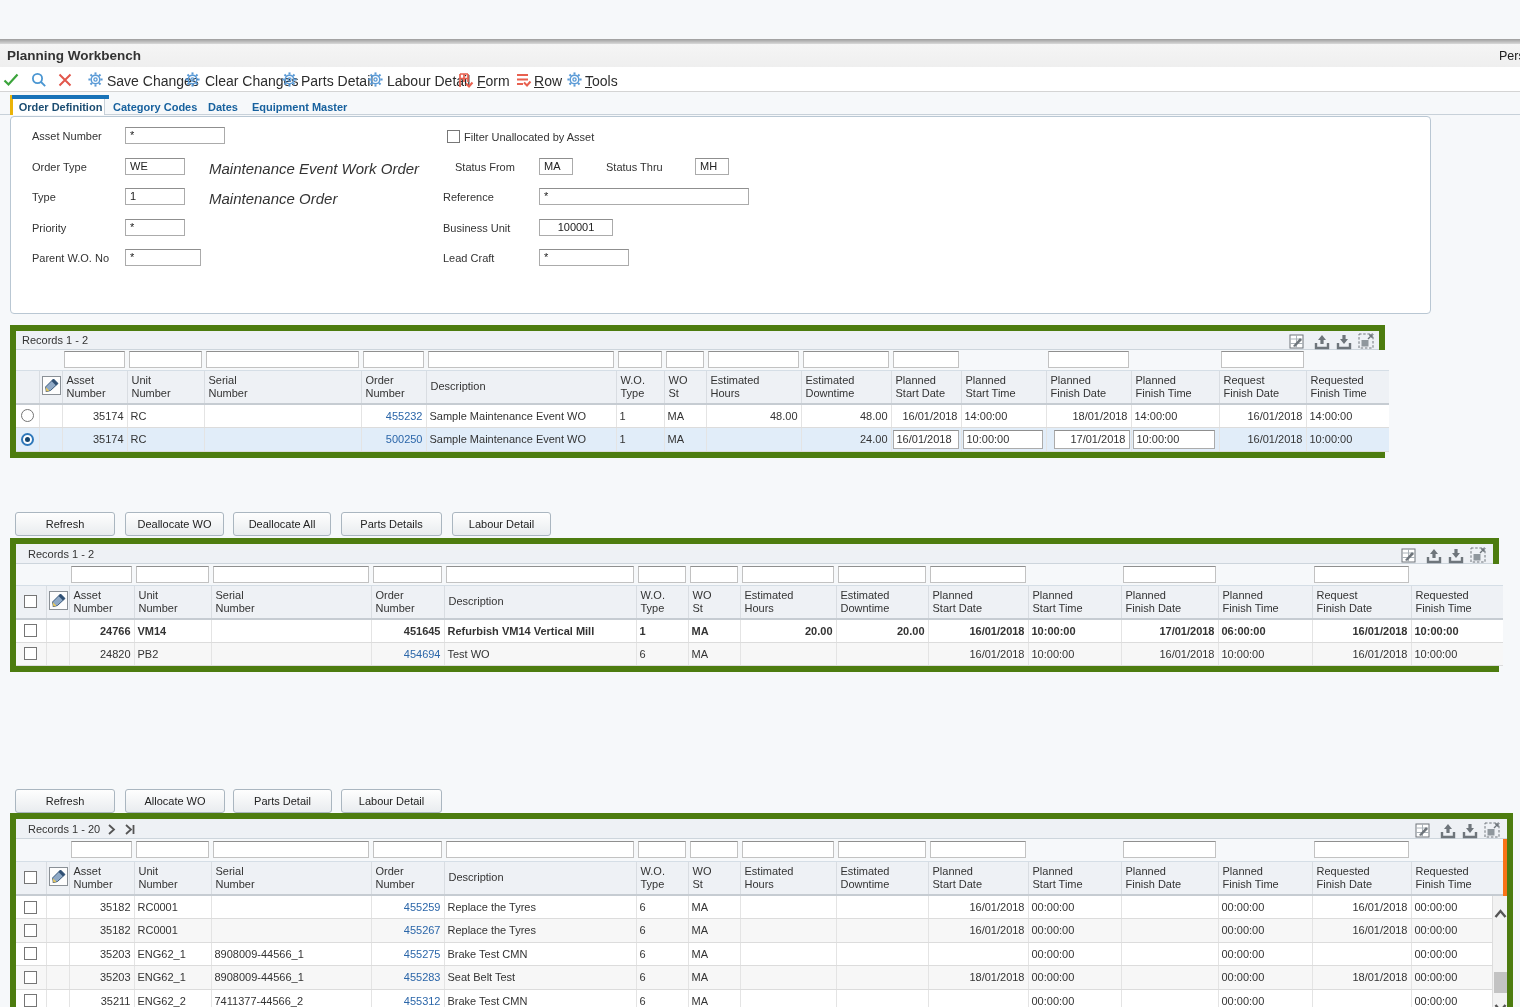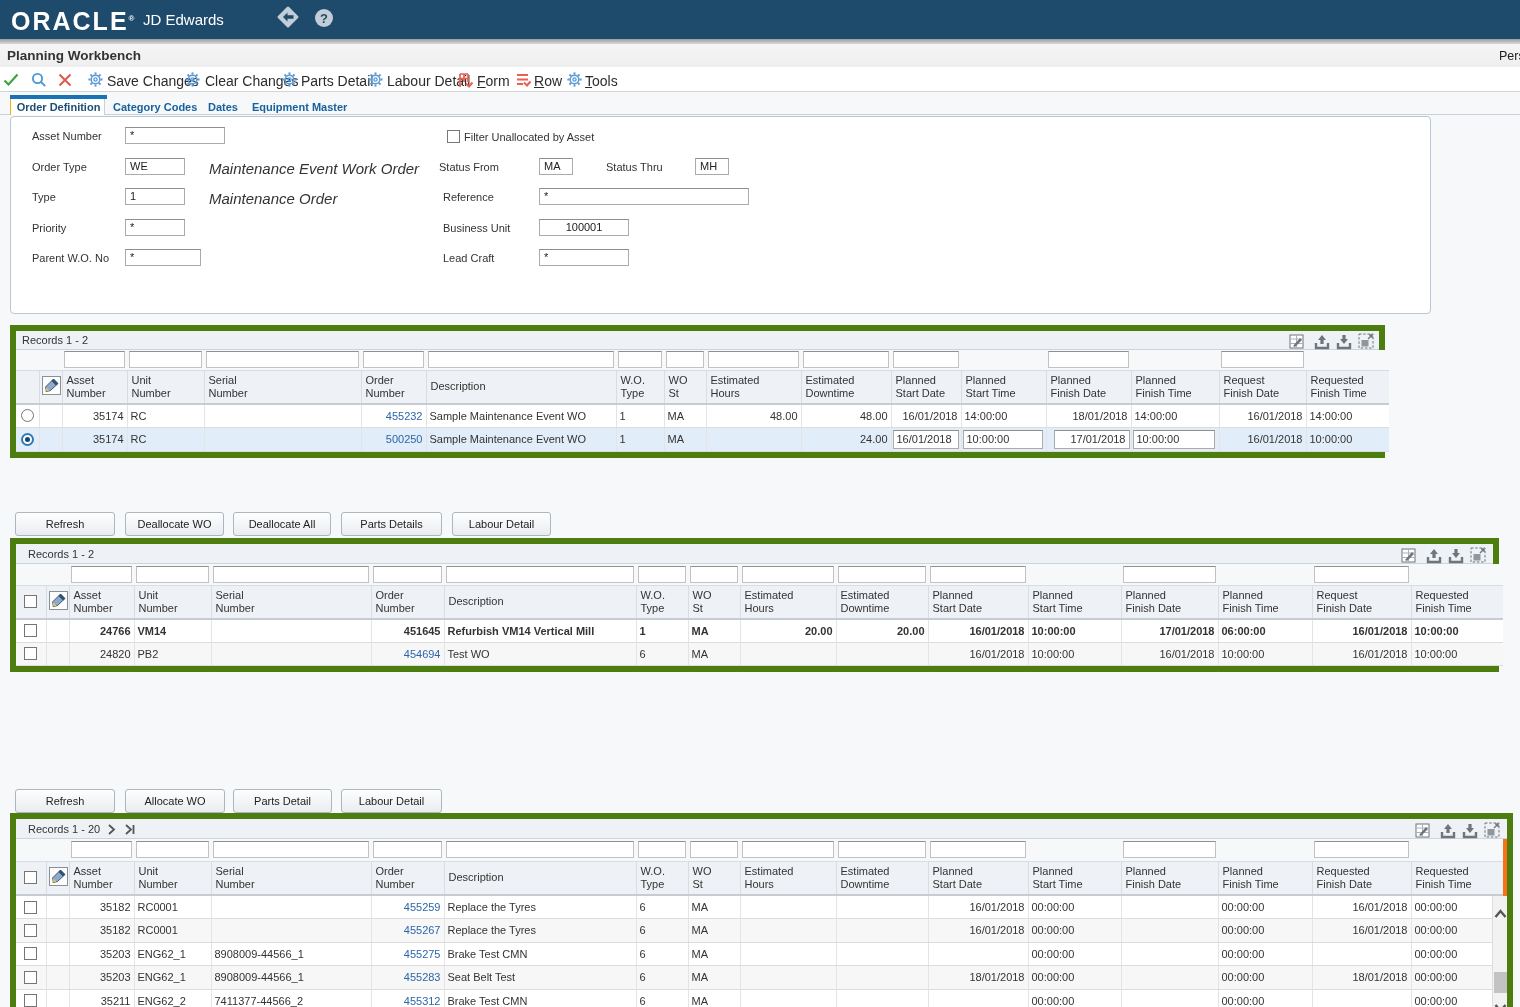--- a/index.html
+++ b/index.html
@@ -17,21 +17,21 @@
 #titlebar { position:absolute; left:0; top:44px; width:1520px; height:38px; background:linear-gradient(#f5f5f5,#ebebeb); border-bottom:1px solid #a8a8a8; }
 #titlebar .t { position:absolute; left:7px; top:4px; font-size:13.5px; font-weight:bold; color:#333; }
 #pers { position:absolute; left:1499px; top:5px; font-size:12.5px; color:#222; }
 
 #toolbar { position:absolute; left:0; top:67px; width:1520px; height:25px; background:#fff; border-bottom:1px solid #d4d4d4; }
 .tbi { position:absolute; top:5px; }
 .tblbl { position:absolute; top:6px; font-size:14px; color:#2c2c2c; }
 .u { text-decoration:underline; }
 
 #tabs { position:absolute; left:0; top:95px; width:1520px; height:20px; border-bottom:1px solid #c8d1d9; background:#f6f8fa; }
-#tab-active { position:absolute; left:10px; top:0; width:95px; height:20px; background:#fff; border-left:1px solid #eab308; border-right:1px solid #c8d1d9; }
+#tab-active { position:absolute; left:10px; top:0; width:95px; height:20px; background:#fff; border-left:3px solid #eab308; border-right:1px solid #c8d1d9; }
 #tab-active .bar { position:absolute; left:-1px; top:0; width:97px; height:4px; background:#1872b8; }
 #tab-active .txt { position:absolute; width:95px; text-align:center; top:6px; font-weight:bold; font-size:11px; color:#1c4d72; }
 .tablink { position:absolute; top:6px; font-weight:bold; font-size:11px; color:#17619e; }
 
 #formpanel { position:absolute; left:10px; top:116px; width:1421px; height:198px; background:#fff; border:1px solid #b9c7d3; border-radius:4px; }
 .flabel { position:absolute; font-size:11px; color:#333; white-space:nowrap; }
 .finput { position:absolute; background:#fff; border:1px solid #ababab; border-top-color:#8f8f8f; font-size:11px; color:#222; line-height:15px; padding-left:4px; white-space:nowrap; height:17px; }
 .fital { position:absolute; font-style:italic; font-size:15px; color:#333; white-space:nowrap; }
 .cb { position:absolute; width:13px; height:13px; background:#fff; border:1px solid #777; }
 
@@ -61,32 +61,20 @@
 .gcb { width:13px; height:13px; border:1px solid #757575; background:#fff; margin:0 auto; }
 .cellinput { display:inline-block; height:19px; background:#fff; border:1px solid #ababab; border-top-color:#8f8f8f; line-height:17px; padding:0 3px; }
 
 .btn { position:absolute; height:24px; background:linear-gradient(#fefefe,#e9ecef); border:1px solid #aab6c0; border-radius:3px; font-size:11px; color:#222; text-align:center; line-height:22px; }
 
 #sbar { position:absolute; width:15px; background:#f2f2f2; border-left:1px solid #ddd; }
 </style>
 </head>
 <body>
 <div id="page">
-  <div id="topbar">
-    <div id="logo">ORACLE<sup>®</sup></div>
-    <div id="jde">JD Edwards</div>
-    <svg class="hicon" width="22" height="22" style="position:absolute;left:277px;top:6px" viewBox="0 0 22 22">
-      <rect x="3.2" y="3.2" width="15.6" height="15.6" rx="1.5" transform="rotate(45 11 11)" fill="#c2cdd8"></rect>
-      <path d="M10.5 6.5 L6 11 L10.5 15.5 L10.5 12.8 L16.5 12.8 L16.5 9.2 L10.5 9.2 Z" fill="#1e4a6b"></path>
-    </svg>
-    <svg class="hicon" width="18" height="18" style="position:absolute;left:315px;top:9px" viewBox="0 0 18 18">
-      <circle cx="9" cy="9" r="9" fill="#c2cdd8"></circle>
-      <text x="9" y="14" text-anchor="middle" font-size="13" font-weight="bold" fill="#1e4a6b">?</text>
-    </svg>
-  </div>
   <div id="graystrip"></div>
   <div id="titlebar">
       <div class="t">Planning Workbench</div>
       <div id="pers">Personalization</div>
     </div>
   <div id="toolbar">
     <svg class="tbi" style="left:3px" width="16" height="16" viewBox="0 0 16 16">
         <path d="M1.5 8.5 L5.5 12.5 L14.5 2.5" fill="none" stroke="#3ba43b" stroke-width="2.2"></path>
       </svg>
     <svg class="tbi" style="left:31px" width="16" height="16" viewBox="0 0 16 16">
@@ -209,28 +197,28 @@
     <div class="fital" style="left:198px;top:43px">Maintenance Event Work Order</div>
     <div class="flabel" style="left:21px;top:74px">Type</div>
     <div class="finput" style="left:114px;top:71px;width:60px">1</div>
     <div class="fital" style="left:198px;top:73px">Maintenance Order</div>
     <div class="flabel" style="left:21px;top:105px">Priority</div>
     <div class="finput" style="left:114px;top:102px;width:60px">*</div>
     <div class="flabel" style="left:21px;top:135px">Parent W.O. No</div>
     <div class="finput" style="left:114px;top:132px;width:76px">*</div>
     <div class="cb" style="left:436px;top:13px"></div>
     <div class="flabel" style="left:453px;top:14px">Filter Unallocated by Asset</div>
-    <div class="flabel" style="left:428px;top:44px">Status From</div>
+    <div class="flabel" style="left:444px;top:44px">Status From</div>
     <div class="finput" style="left:528px;top:41px;width:34px">MA</div>
     <div class="flabel" style="left:595px;top:44px">Status Thru</div>
     <div class="finput" style="left:684px;top:41px;width:34px">MH</div>
     <div class="flabel" style="left:432px;top:74px">Reference</div>
     <div class="finput" style="left:528px;top:71px;width:210px">*</div>
     <div class="flabel" style="left:432px;top:105px">Business Unit</div>
-    <div class="finput" style="left:528px;top:102px;width:90px;text-align:center;padding-left:0">100001</div>
+    <div class="finput" style="left:528px;top:102px;width:74px;text-align:center;padding-left:0">100001</div>
     <div class="flabel" style="left:432px;top:135px">Lead Craft</div>
     <div class="finput" style="left:528px;top:132px;width:90px">*</div>
   </div>
   <div class="grid" style="left:10px;top:325px;width:1375px">
     <div class="gbar">
         <span class="rtxt" style="left:6px">Records 1 - 2</span>
       <div class="gicons" style="right:4px">
         <svg width="16" height="16" viewBox="0 0 16 16">
             <rect x="1" y="1" width="13" height="13" fill="#fff" stroke="#6e757b"></rect>
             <path d="M1 5 L14 5 M1 9.5 L14 9.5 M7.5 1 L7.5 14" stroke="#aab2b8" stroke-width="1"></path>

